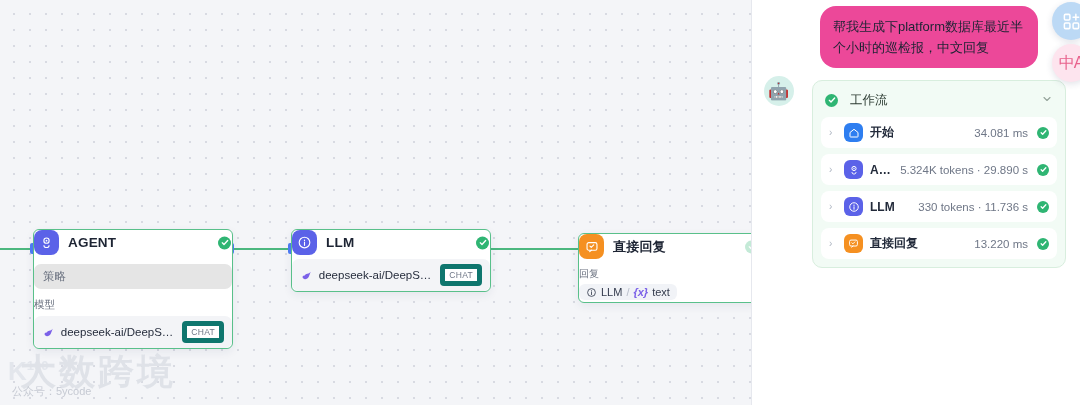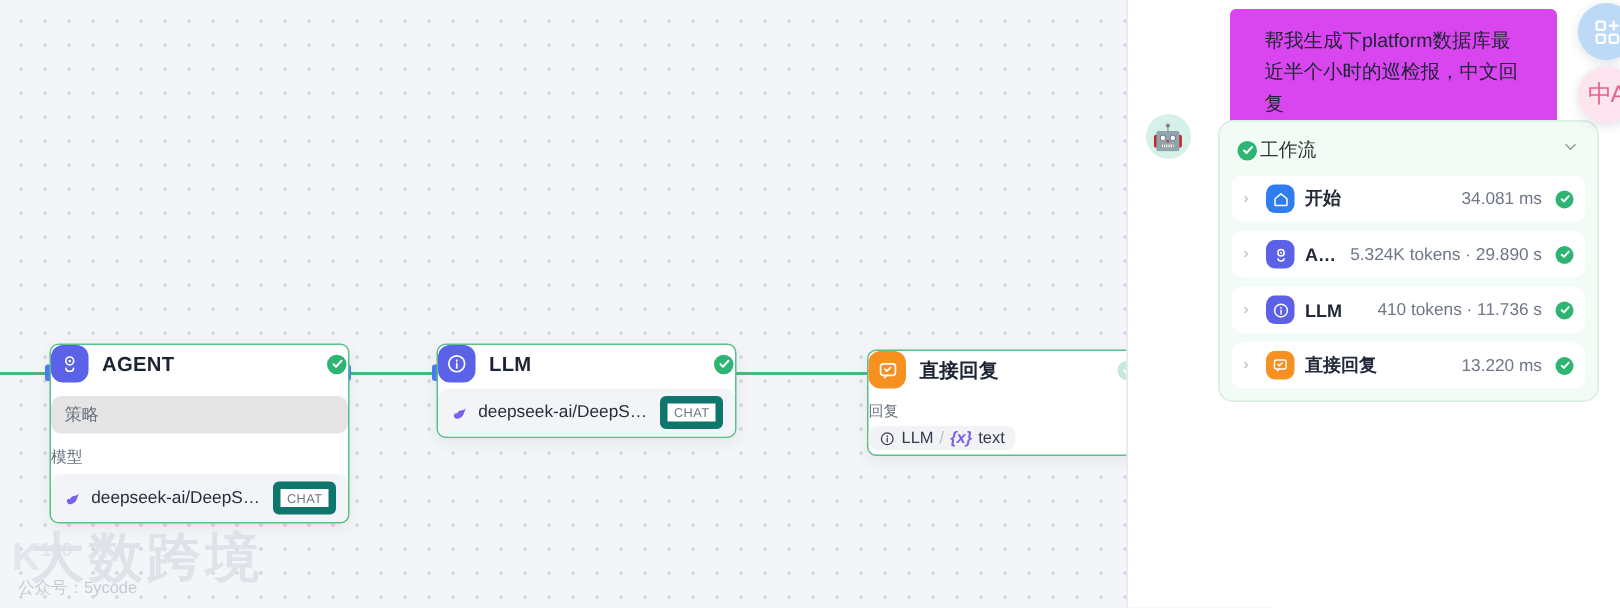--- a/index.html
+++ b/index.html
@@ -92,37 +92,37 @@
   .var-slash { color: #b8bdc9; }
   .var-x { color: #7b61e8; font-style: italic; font-weight: bold; }
 
   
   .chat {
     position: absolute; left: 752px; top: 0; width: 328px; height: 405px;
     background: #ffffff; overflow: hidden;
   }
   .bubble-user {
     position: absolute; right: 42px; top: 6px; max-width: 218px;
-    background: #d946ef; color: #1c2333;
-    border-radius: 4px; padding: 10px 23px;
+    background: #ec4899; color: #1c2333;
+    border-radius: 16px; padding: 10px 13px;
     font-size: 13px; line-height: 1.62;
   }
   .avatar {
     position: absolute; left: 12px; top: 76px;
     width: 30px; height: 30px; border-radius: 50%;
     background: #d6f0ea; display: flex; align-items: center; justify-content: center;
     font-size: 17px;
   }
 
   .wf-card {
     position: absolute; left: 60px; top: 80px; width: 254px;
     background: #f2fbf5; border: 1px solid #d8eede; border-radius: 10px;
     padding: 8px;
   }
-  .wf-head { display: flex; align-items: center; gap: 2px; padding: 2px 4px 8px 4px; }
+  .wf-head { display: flex; align-items: center; gap: 12px; padding: 2px 4px 8px 4px; }
   .wf-check {
     width: 13px; height: 13px; border-radius: 50%; background: #2fb573;
     display: flex; align-items: center; justify-content: center; flex: 0 0 auto;
   }
   .wf-title { font-size: 12.5px; color: #2b3a31; flex: 1 1 auto; }
   .chev { color: #94a29a; }
 
   .wf-row {
     display: flex; align-items: center; gap: 7px;
     background: #ffffff; border-radius: 8px;
@@ -339,21 +339,21 @@
 
       <div class="wf-row">
         <span class="row-arrow">›</span>
         <span class="row-ico" style="background:#5b62e8;">
           <svg width="12" height="12" viewBox="0 0 24 24" fill="none" stroke="#fff" stroke-width="2">
             <circle cx="12" cy="12" r="8.5"></circle>
               <path d="M12 8v1M12 11.5v5" stroke-linecap="round"></path>
           </svg>
         </span>
         <span class="row-name">LLM</span>
-        <span class="row-meta">410 tokens · 11.736 s</span>
+        <span class="row-meta">330 tokens · 11.736 s</span>
         <span class="row-ok">
           <svg width="7" height="7" viewBox="0 0 24 24" fill="none" stroke="#fff" stroke-width="4.5" stroke-linecap="round" stroke-linejoin="round">
               <path d="M4 13l5 5L20 6"></path>
             </svg>
         </span>
       </div>
 
       <div class="wf-row">
         <span class="row-arrow">›</span>
         <span class="row-ico" style="background:#f59021;">

